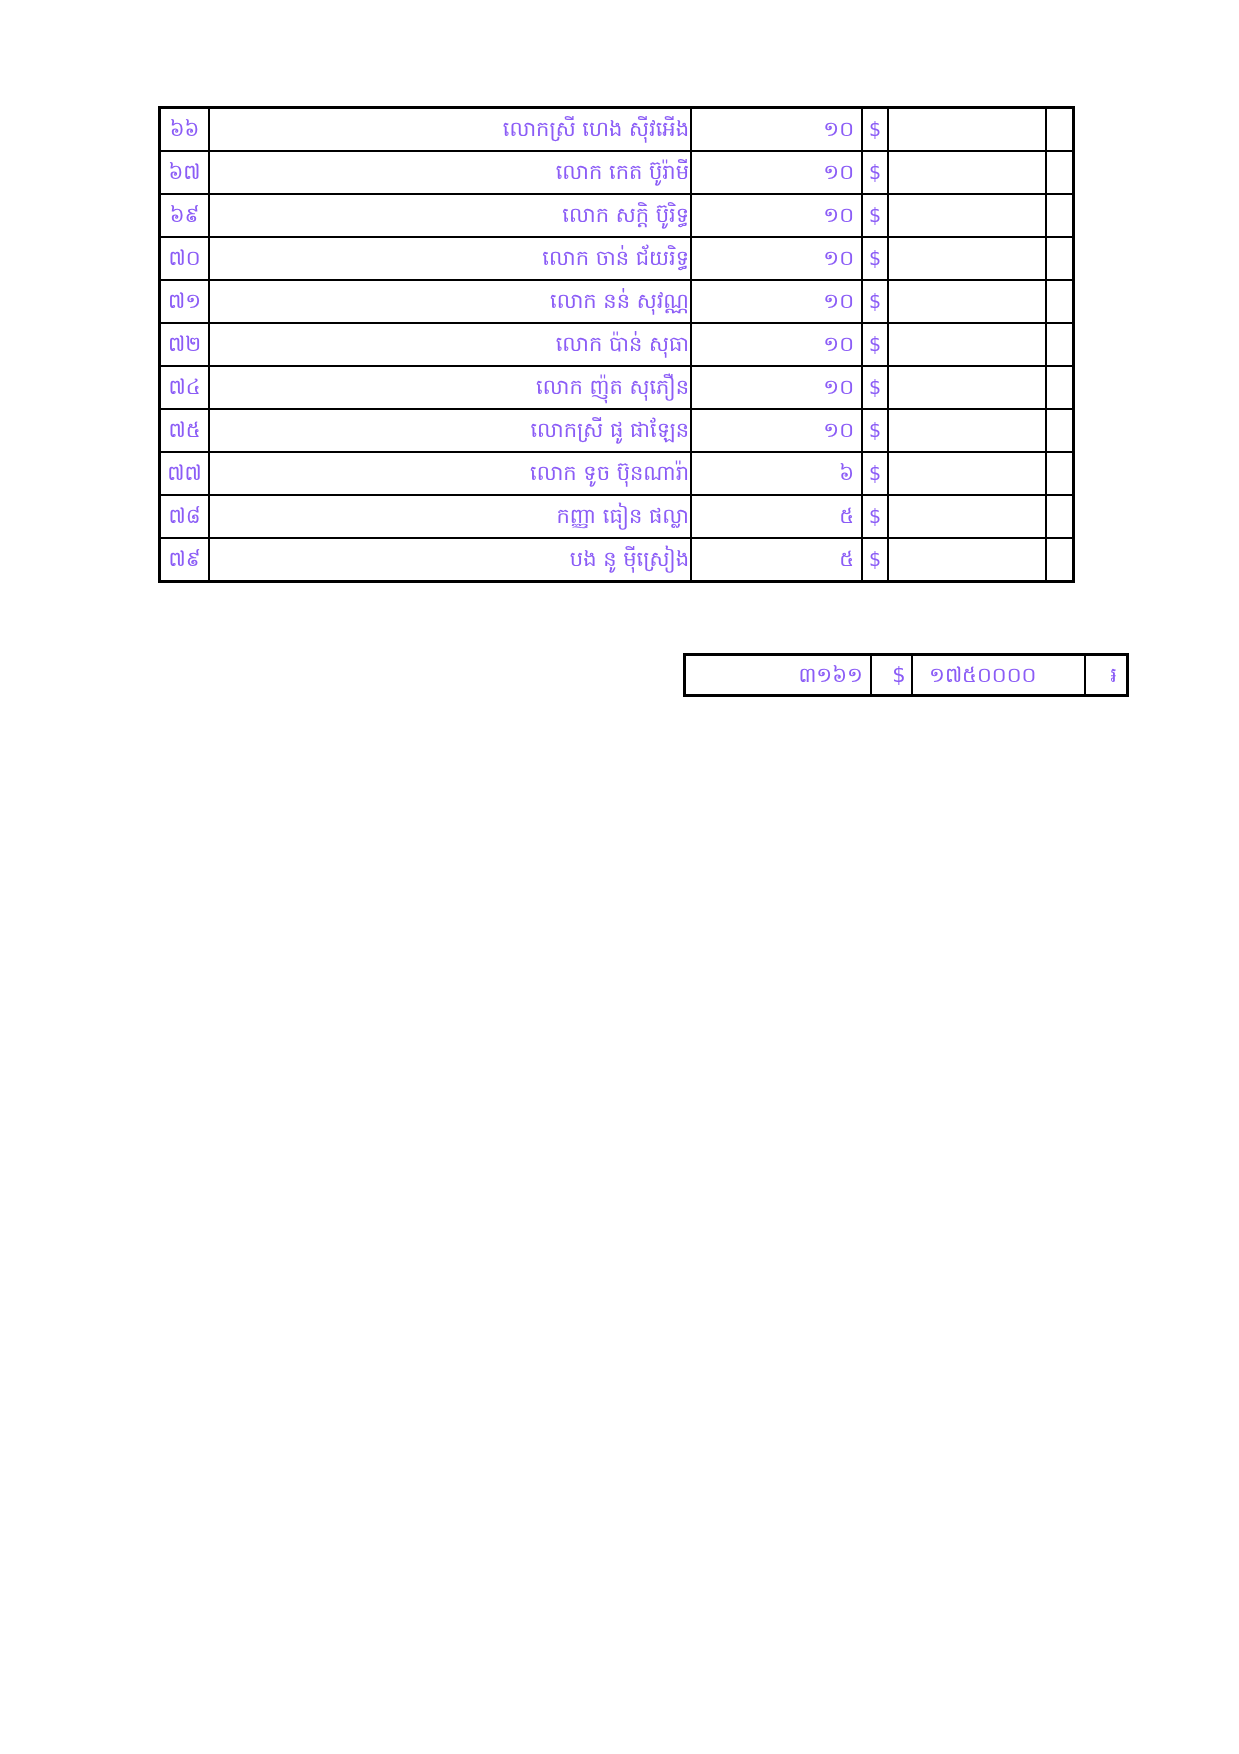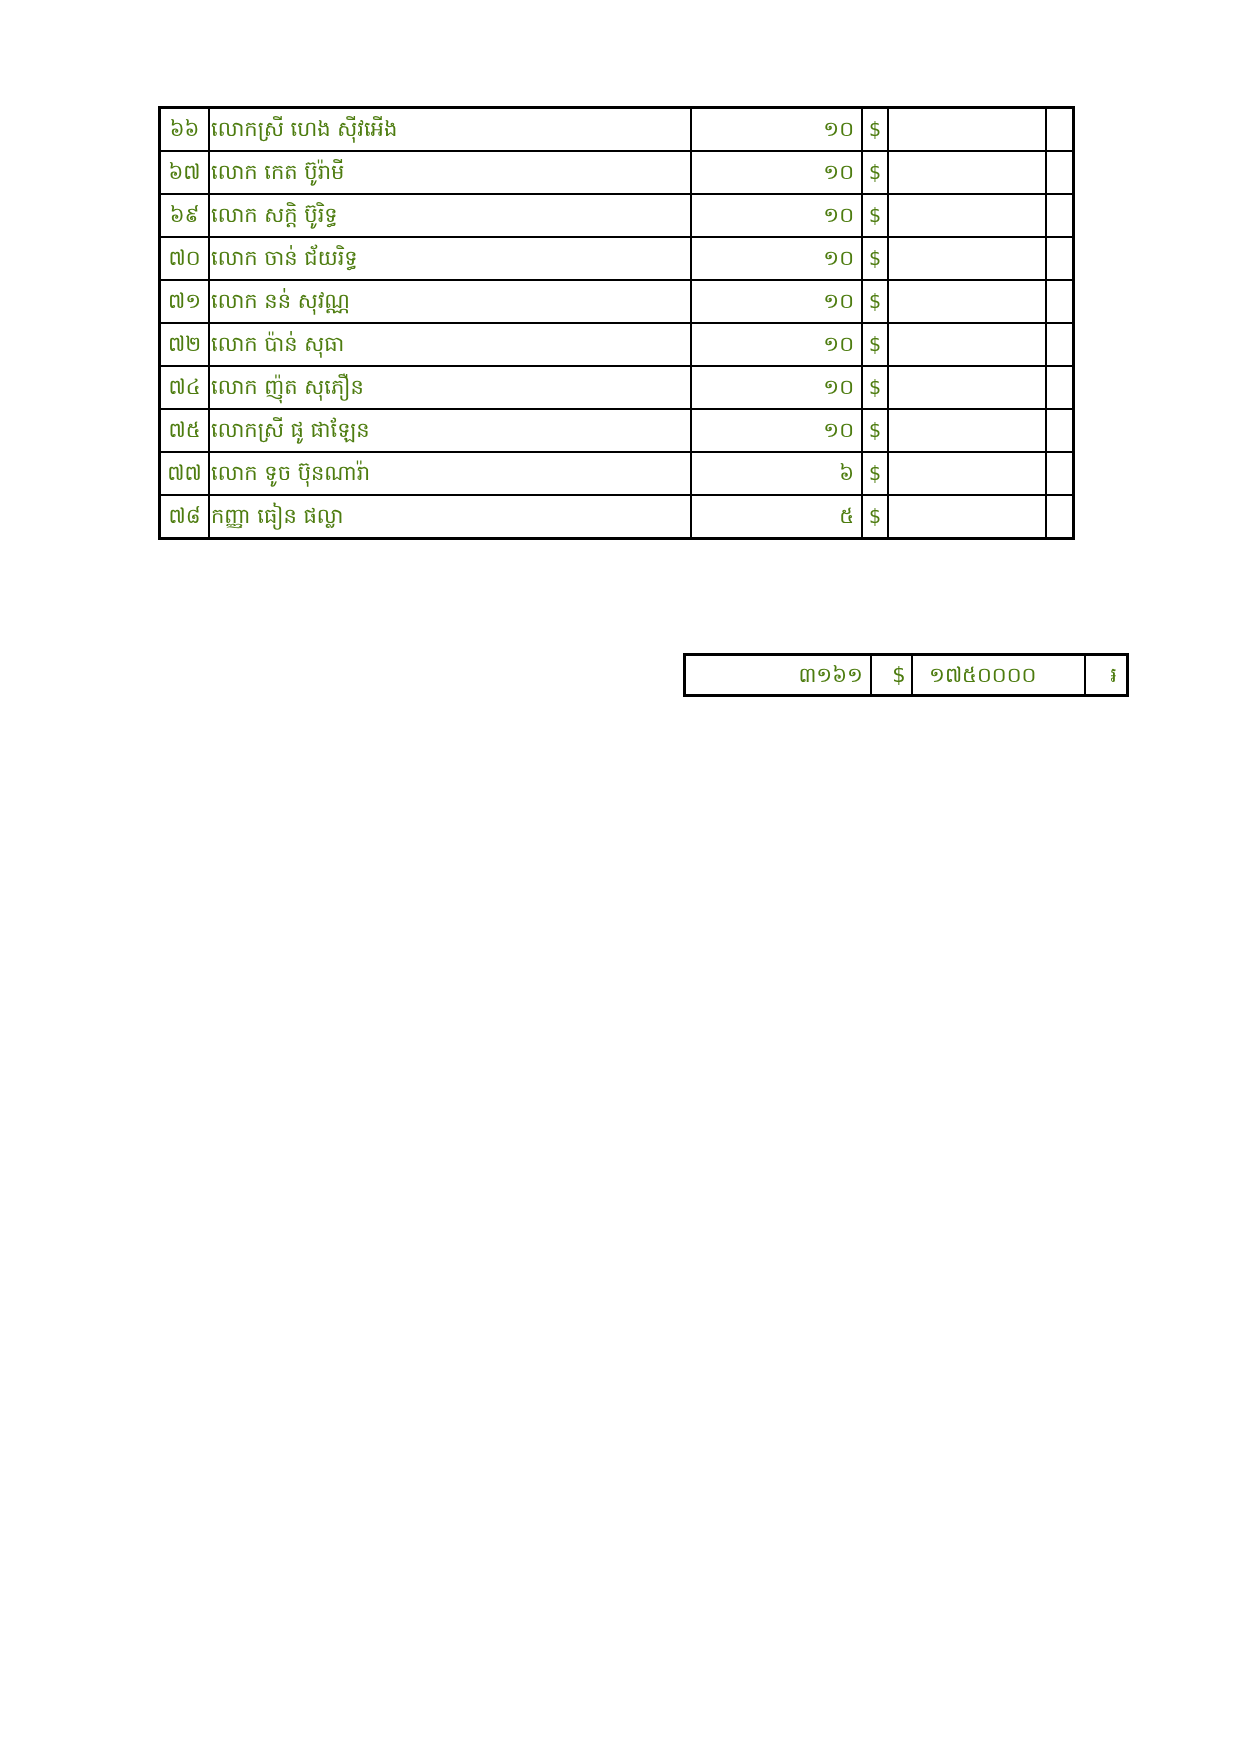--- a/index.html
+++ b/index.html
@@ -6,21 +6,21 @@
     margin: 0;
     padding: 0;
     background: #ffffff;
   }
   .page {
     position: relative;
     width: 1239px;
     height: 1754px;
     background: #ffffff;
     font-family: "DejaVu Sans", sans-serif;
-    color: #4d7c0f;
+    color: #8b5cf6;
     overflow: hidden;
   }
   table {
     border-collapse: collapse;
     table-layout: fixed;
   }
   
   .roster {
     position: absolute;
     left: 158px;
@@ -30,21 +30,21 @@
   .roster td {
     border: 2px solid #000000;
     height: 39px;
     font-size: 21px;
     line-height: 1;
     vertical-align: middle;
     overflow: hidden;
     white-space: nowrap;
   }
   td.c-no      { width: 45px;  text-align: center; }
-  td.c-name    { width: 478px; text-align: left;  }
+  td.c-name    { width: 478px; text-align: right;  }
   td.c-amount  { width: 161px; text-align: right; padding-right: 7px; margin-left: 33px; }
   td.c-usd     { width: 22px;  text-align: center; font-size: 19px; }
   td.c-rielamt { width: 154px; }
   td.c-rielsym { width: 23px;  text-align: center; font-size: 19px; }
 
   
   .totals {
     position: absolute;
     left: 683px;
     top: 653px;
@@ -153,20 +153,28 @@
 
   <tr>
     <td class="c-no">៧៨</td>
     <td class="c-name">កញ្ញា ធៀន ផល្លា</td>
     <td class="c-amount">៥</td>
     <td class="c-usd">$</td>
     <td class="c-rielamt"></td>
     <td class="c-rielsym"></td>
   </tr>
 
+  <tr>
+    <td class="c-no">៧៩</td>
+    <td class="c-name">បង នូ មុីស្រៀង</td>
+    <td class="c-amount">៥</td>
+    <td class="c-usd">$</td>
+    <td class="c-rielamt"></td>
+    <td class="c-rielsym"></td>
+  </tr>
 </tbody>
   </table>
 
   <table class="totals">
     <tbody>
       <tr>
         <td class="c-amount">៣១៦១</td>
         <td class="c-usd">$</td>
         <td class="c-rielamt">១៧៥០០០០</td>
         <td class="c-rielsym">៛</td>

